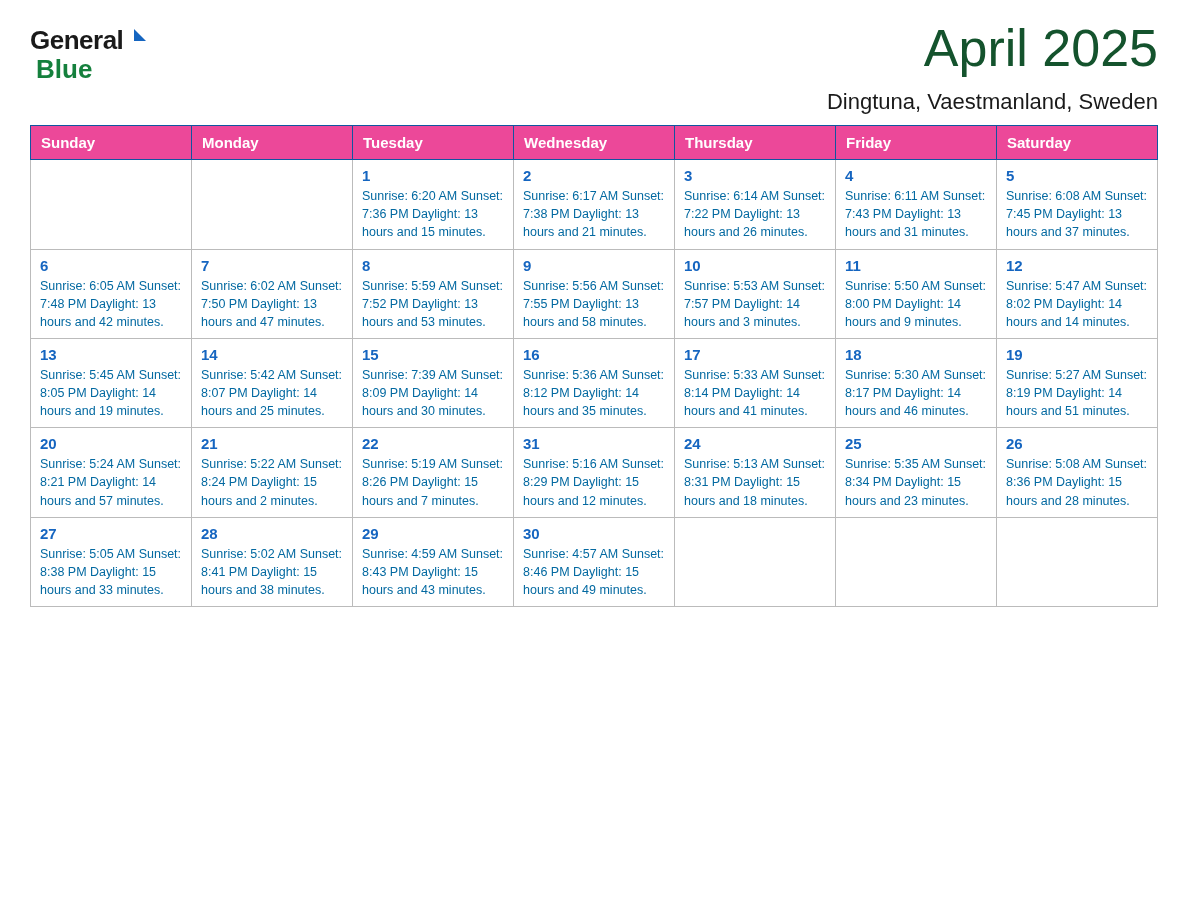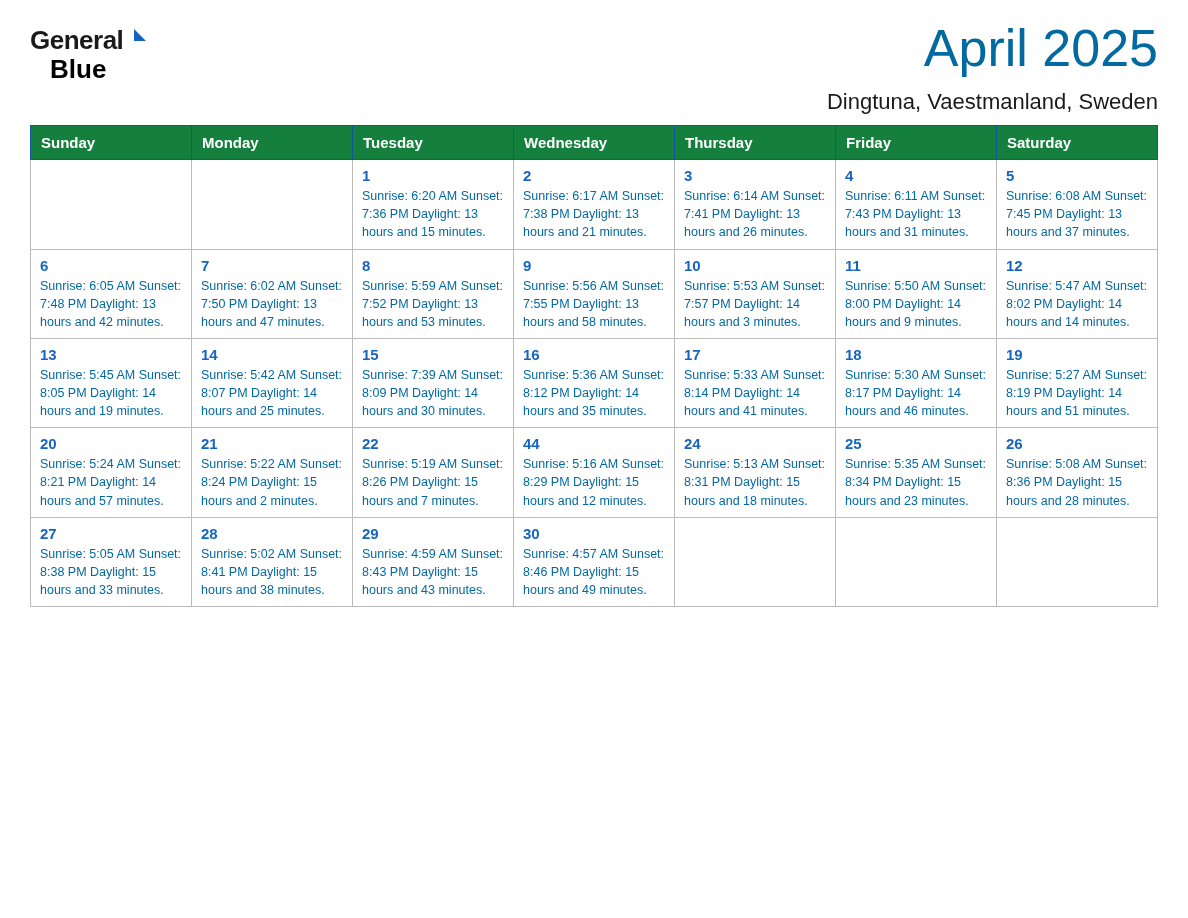--- a/index.html
+++ b/index.html
@@ -40,45 +40,45 @@
       border-left: 12px solid #1565c0;
       border-top: 12px solid transparent;
       border-bottom: 0px solid transparent;
       margin-left: 3px;
       margin-top: 4px;
       align-self: flex-start;
     }
     .logo-blue {
       font-size: 26px;
       font-weight: bold;
-      color: #000000;
+      color: #15803d;
       margin-top: -2px;
-      margin-left: 20px;
+      margin-left: 6px;
     }
     .title-block {
       text-align: right;
     }
     .main-title {
       font-size: 52px;
       font-weight: 400;
-      color: #0369a1;
+      color: #14532d;
       line-height: 1.1;
     }
     .subtitle {
       font-size: 22px;
       color: #1a1a1a;
       margin-top: 12px;
     }
     .calendar {
       width: 100%;
       border-collapse: collapse;
       margin-top: 8px;
     }
     .calendar thead tr th {
-      background-color: #15803d;
+      background-color: #ec4899;
       color: #fff;
       font-size: 15px;
       font-weight: 600;
       padding: 8px 10px;
       text-align: left;
       border: 1px solid #1155a0;
     }
     .calendar tbody tr td {
       vertical-align: top;
       border: 1px solid #bbb;
@@ -151,21 +151,21 @@
         <td>
           <span class="day-number">2</span>
           <div class="day-info">Sunrise: 6:17 AM
 Sunset: 7:38 PM
 Daylight: 13 hours
 and 21 minutes.</div>
         </td>
         <td>
           <span class="day-number">3</span>
           <div class="day-info">Sunrise: 6:14 AM
-Sunset: 7:41 PM
+Sunset: 7:22 PM
 Daylight: 13 hours
 and 26 minutes.</div>
         </td>
         <td>
           <span class="day-number">4</span>
           <div class="day-info">Sunrise: 6:11 AM
 Sunset: 7:43 PM
 Daylight: 13 hours
 and 31 minutes.</div>
         </td>
@@ -295,21 +295,21 @@
 and 2 minutes.</div>
         </td>
         <td>
           <span class="day-number">22</span>
           <div class="day-info">Sunrise: 5:19 AM
 Sunset: 8:26 PM
 Daylight: 15 hours
 and 7 minutes.</div>
         </td>
         <td>
-          <span class="day-number">44</span>
+          <span class="day-number">31</span>
           <div class="day-info">Sunrise: 5:16 AM
 Sunset: 8:29 PM
 Daylight: 15 hours
 and 12 minutes.</div>
         </td>
         <td>
           <span class="day-number">24</span>
           <div class="day-info">Sunrise: 5:13 AM
 Sunset: 8:31 PM
 Daylight: 15 hours

